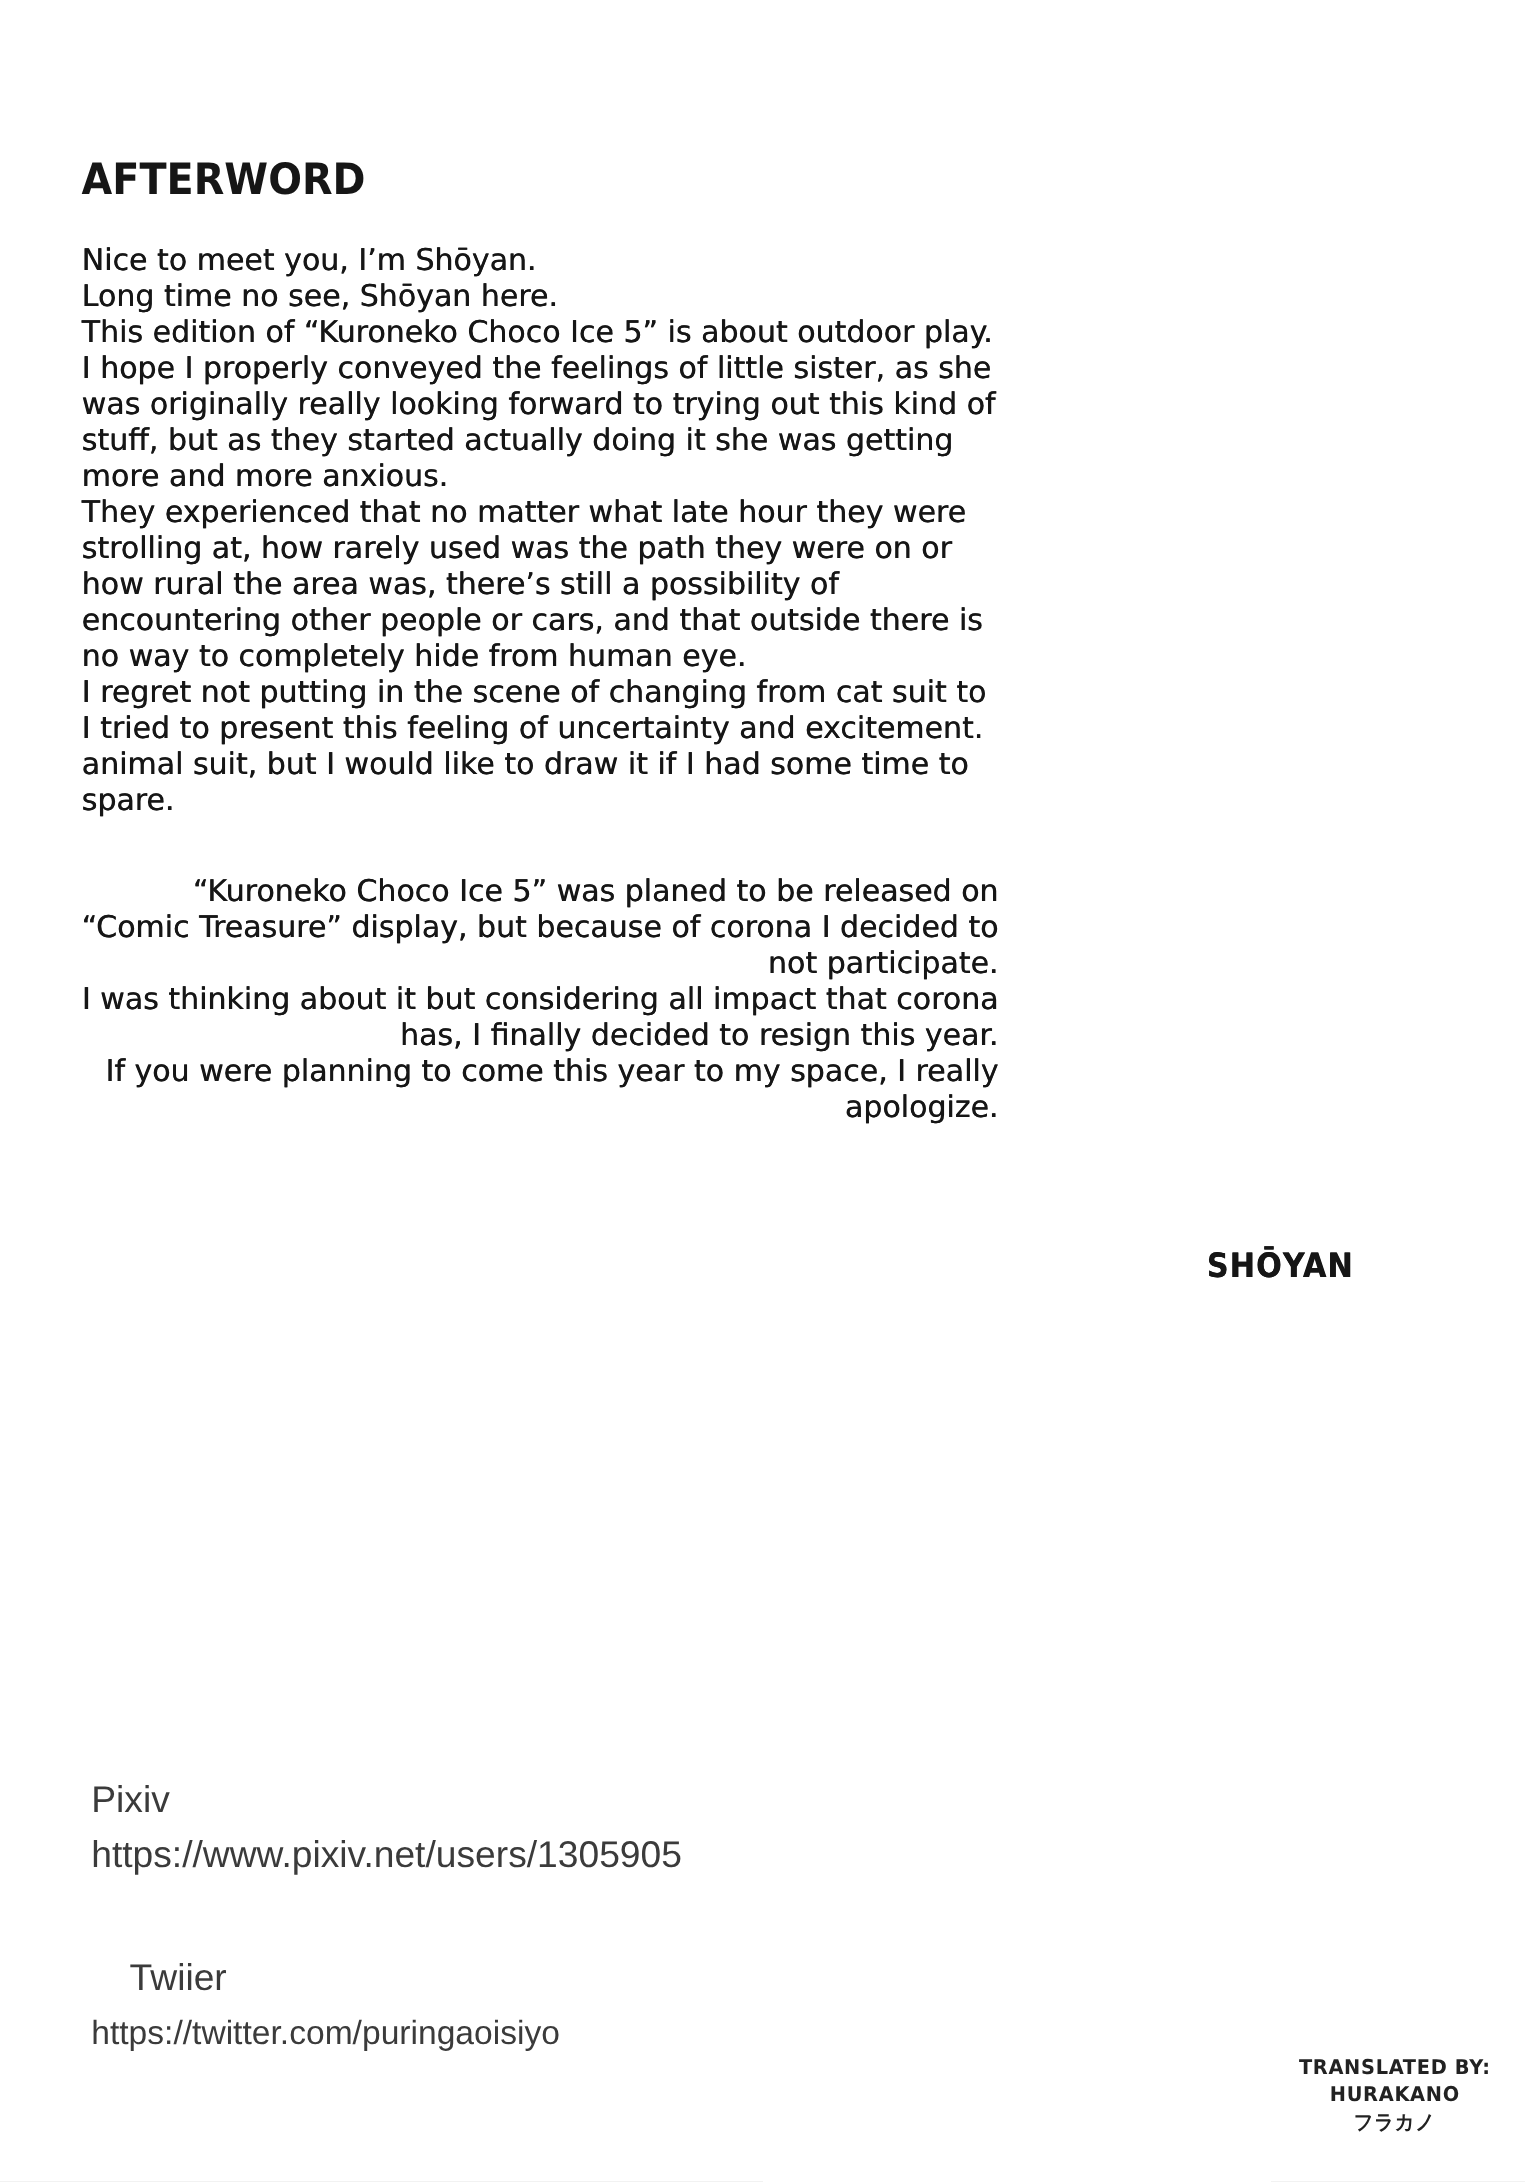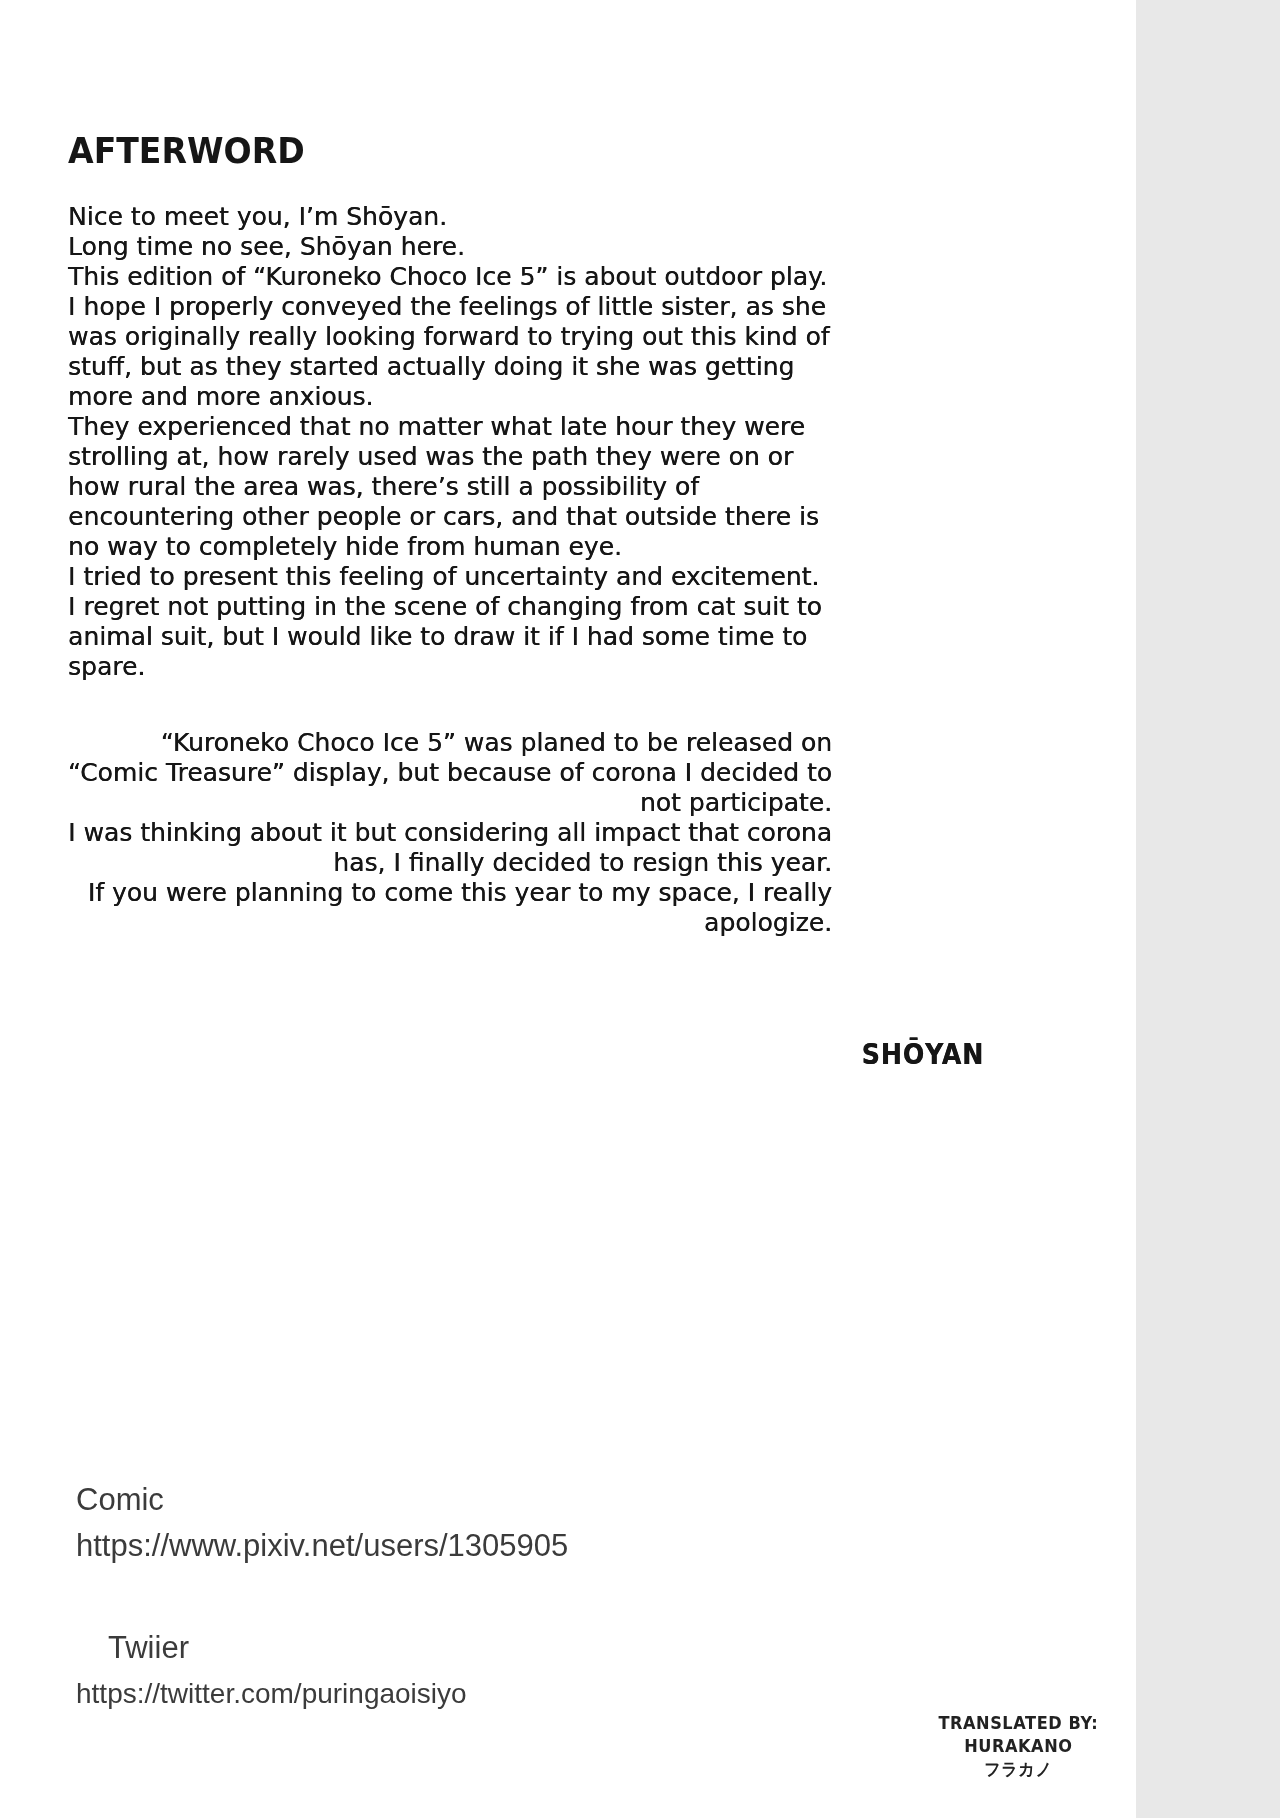--- a/index.html
+++ b/index.html
@@ -1,19 +1,19 @@
 <!DOCTYPE html>
 <html><head>
 <meta charset="utf-8">
 <style>
   * { margin: 0; padding: 0; box-sizing: border-box; }
   html, body { background: #e8e8e8; }
   #page {
     position: relative;
-    width: 1136px;
+    width: 1280px;
     height: 1818px;
     background: #ffffff;
     overflow: hidden;
     font-family: "DejaVu Sans", sans-serif;
     color: #161616;
   }
   .heading {
     position: absolute;
     left: 68px;
     top: 130px;
@@ -87,39 +87,39 @@
       <div class="line">This edition of “Kuroneko Choco Ice 5” is about outdoor play.</div>
       <div class="line">I hope I properly conveyed the feelings of little sister, as she</div>
       <div class="line">was originally really looking forward to trying out this kind of</div>
       <div class="line">stuff, but as they started actually doing it she was getting</div>
       <div class="line">more and more anxious.</div>
       <div class="line">They experienced that no matter what late hour they were</div>
       <div class="line">strolling at, how rarely used was the path they were on or</div>
       <div class="line">how rural the area was, there’s still a possibility of</div>
       <div class="line">encountering other people or cars, and that outside there is</div>
       <div class="line">no way to completely hide from human eye.</div>
+      <div class="line">I regret not putting in the scene of changing from cat suit to</div>
       <div class="line">I tried to present this feeling of uncertainty and excitement.</div>
-      <div class="line">I regret not putting in the scene of changing from cat suit to</div>
       <div class="line">animal suit, but I would like to draw it if I had some time to</div>
       <div class="line">spare.</div>
     </div>
 
   <div id="paragraph-2" class="body-par">
       <div class="line">“Kuroneko Choco Ice 5” was planed to be released on</div>
       <div class="line">“Comic Treasure” display, but because of corona I decided to</div>
       <div class="line">not participate.</div>
       <div class="line">I was thinking about it but considering all impact that corona</div>
       <div class="line">has, I finally decided to resign this year.</div>
       <div class="line">If you were planning to come this year to my space, I really</div>
       <div class="line">apologize.</div>
     </div>
 
   <div class="signature">SHŌYAN</div>
 
-  <div id="pixiv-label" class="link-line" style="color: rgb(59, 59, 59);">Comic</div>
+  <div id="pixiv-label" class="link-line" style="color: rgb(59, 59, 59);">Pixiv</div>
 
   <div id="pixiv-url" class="link-line" style="color: rgb(59, 59, 59);">https://www.pixiv.net/users/1305905</div>
 
   <div id="twitter-label" class="link-line" style="color: rgb(59, 59, 59);">Twiier</div>
 
   <div id="twitter-url" class="link-line" style="color: rgb(59, 59, 59);">https://twitter.com/puringaoisiyo</div>
 
   <div class="translator">
     <div class="t-line">TRANSLATED BY:</div>
     <div class="t-line">HURAKANO</div>

